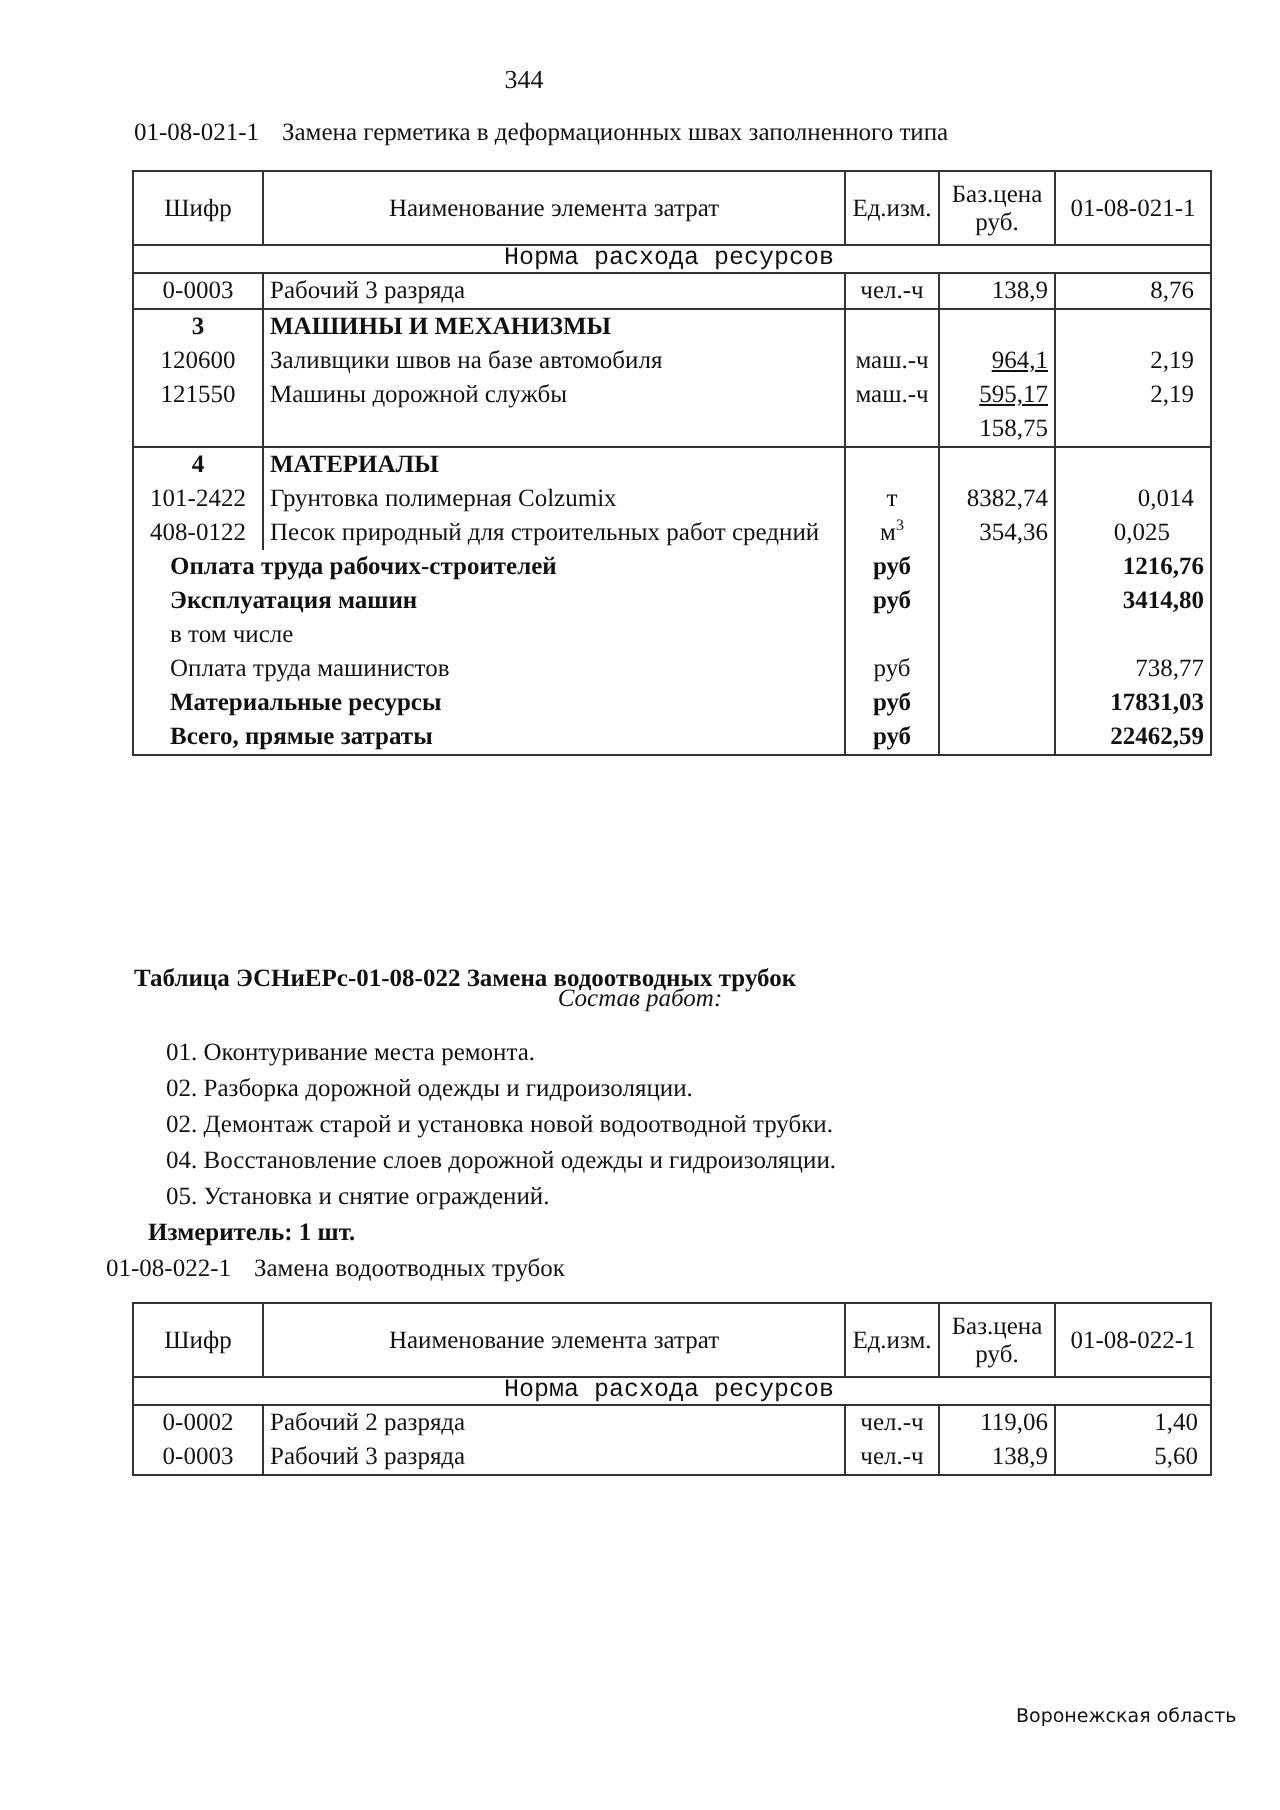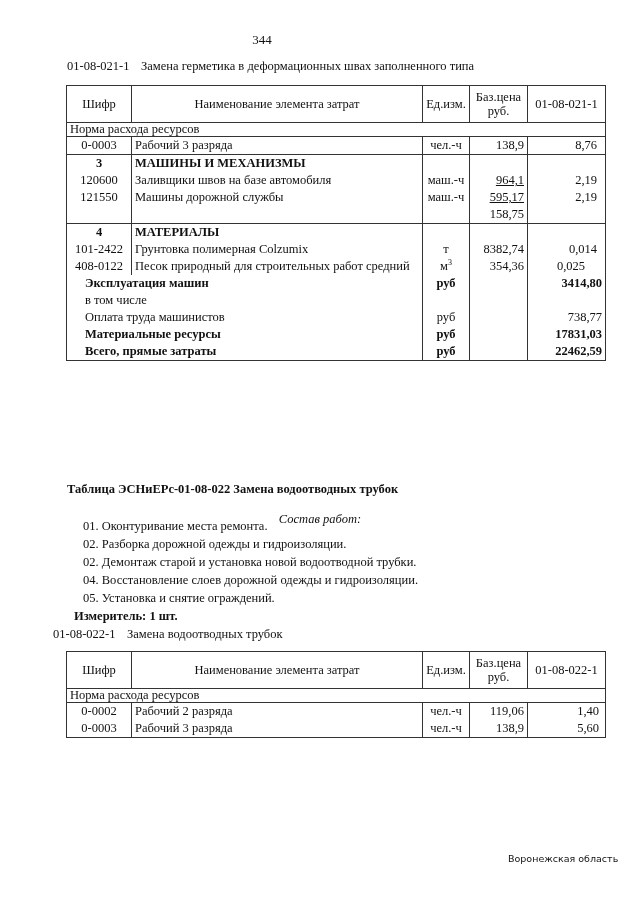--- a/index.html
+++ b/index.html
@@ -17,21 +17,21 @@
   table.est td.b-l { border-left: 1px solid #333; }
   table.est td.b-r { border-right: 1px solid #333; }
   table.est tr.top td { border-top: 1px solid #333; }
   table.est tr.bottom td { border-bottom: 1px solid #333; }
   table.est thead td { text-align: center; vertical-align: middle; border: 1px solid #333; line-height: 14px; }
   table.est thead td.tall { height: 36px; }
   .c { text-align: center; }
   .r { text-align: right; }
   .bold { font-weight: bold; }
   .note {
-    font-family: Liberation Serif, serif; font-size: 8.5px; text-align: left;
+    font-family: Liberation Mono, monospace; font-size: 8.5px; text-align: center;
     line-height: 13px !important; height: 13px !important; padding-right: 6px !important;
     border: 1px solid #333;
   }
   .ul { text-decoration: underline; }
   .pad-l { padding-left: 18px !important; }
   .subtitle-it { font-style: italic; }
   .work-item { left: 83px; font-size: 12.5px; }
   .footer { font-family: "DejaVu Sans", sans-serif; font-size: 9.5px; }
   sup { font-size: 8px; line-height: 0; }
 </style>
@@ -118,20 +118,26 @@
     </tr>
     <tr>
       <td class="b-l b-r c">408-0122</td>
       <td class="b-r">Песок природный для строительных работ средний</td>
       <td class="b-r c"><span>м</span><sup>3</sup></td>
       <td class="b-r r">354,36</td>
       <td class="b-r r" style="padding-right:20px">0,025</td>
     </tr>
 
     <tr>
+      <td colspan="2" class="b-l b-r bold pad-l">Оплата труда рабочих-строителей</td>
+      <td class="b-r c bold">руб</td>
+      <td class="b-r"></td>
+      <td class="b-r r bold">1216,76</td>
+    </tr>
+    <tr>
       <td colspan="2" class="b-l b-r bold pad-l">Эксплуатация машин</td>
       <td class="b-r c bold">руб</td>
       <td class="b-r"></td>
       <td class="b-r r bold">3414,80</td>
     </tr>
     <tr>
       <td colspan="2" class="b-l b-r pad-l">в том числе</td>
       <td class="b-r c"></td>
       <td class="b-r"></td>
       <td class="b-r r"></td>
@@ -151,21 +157,21 @@
     <tr class="bottom">
       <td colspan="2" class="b-l b-r bold pad-l">Всего, прямые затраты</td>
       <td class="b-r c bold">руб</td>
       <td class="b-r"></td>
       <td class="b-r r bold">22462,59</td>
     </tr>
   </tbody>
 </table>
 
 <div class="abs bold" style="left:67px; top:482px;">Таблица  ЭСНиЕРс-01-08-022  Замена водоотводных трубок</div>
-<div class="abs subtitle-it" style="left:0; width:640px; text-align:center; top:512px;">Состав работ:</div>
+<div class="abs subtitle-it" style="left:0; width:640px; text-align:center; top:492px;">Состав работ:</div>
 <div class="abs work-item" style="top:519px;">01. Оконтуривание места ремонта.</div>
 <div class="abs work-item" style="top:537px;">02. Разборка дорожной одежды и гидроизоляции.</div>
 <div class="abs work-item" style="top:555px;">02. Демонтаж старой и установка новой водоотводной трубки.</div>
 <div class="abs work-item" style="top:573px;">04. Восстановление слоев дорожной одежды и гидроизоляции.</div>
 <div class="abs work-item" style="top:591px;">05. Установка и снятие ограждений.</div>
 <div class="abs bold" style="left:74px; top:609px;">Измеритель: 1 шт.</div>
 <div class="abs caption" style="left:53px; top:627px;">
   <span class="code">01-08-022-1</span><span>Замена водоотводных трубок</span>
 </div>
 

